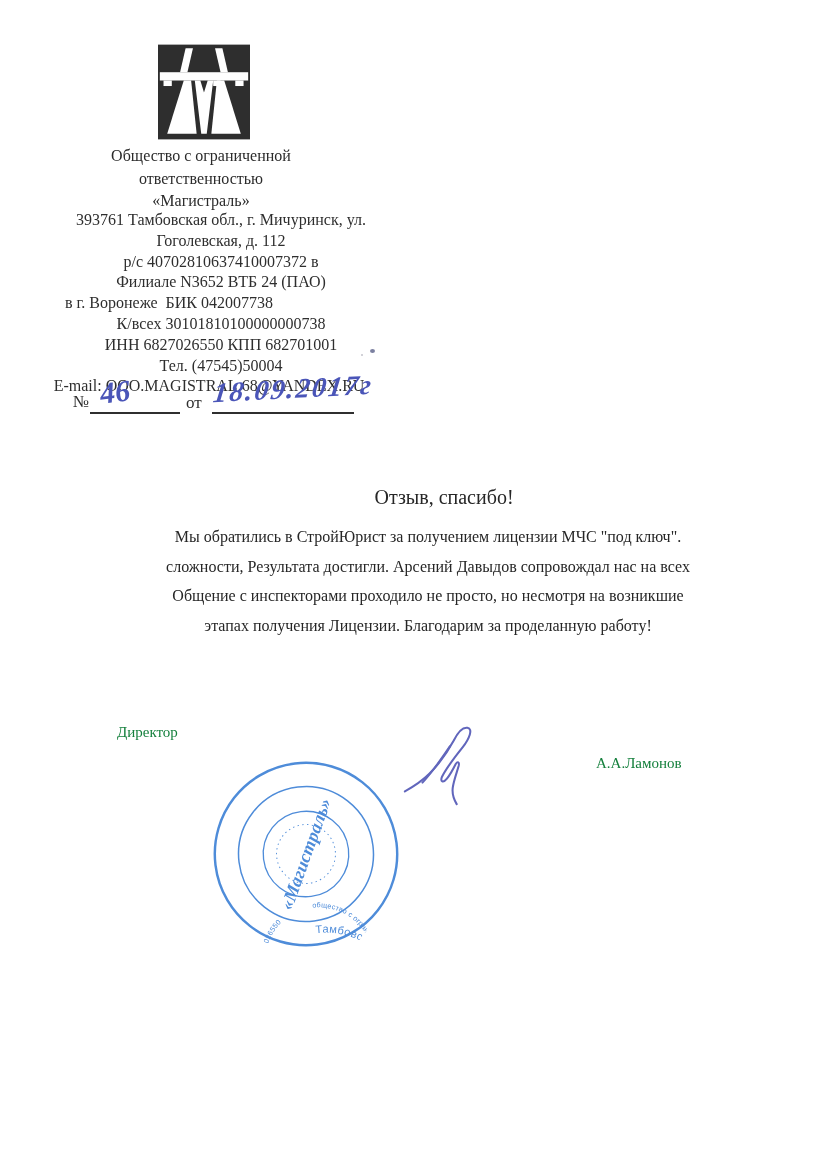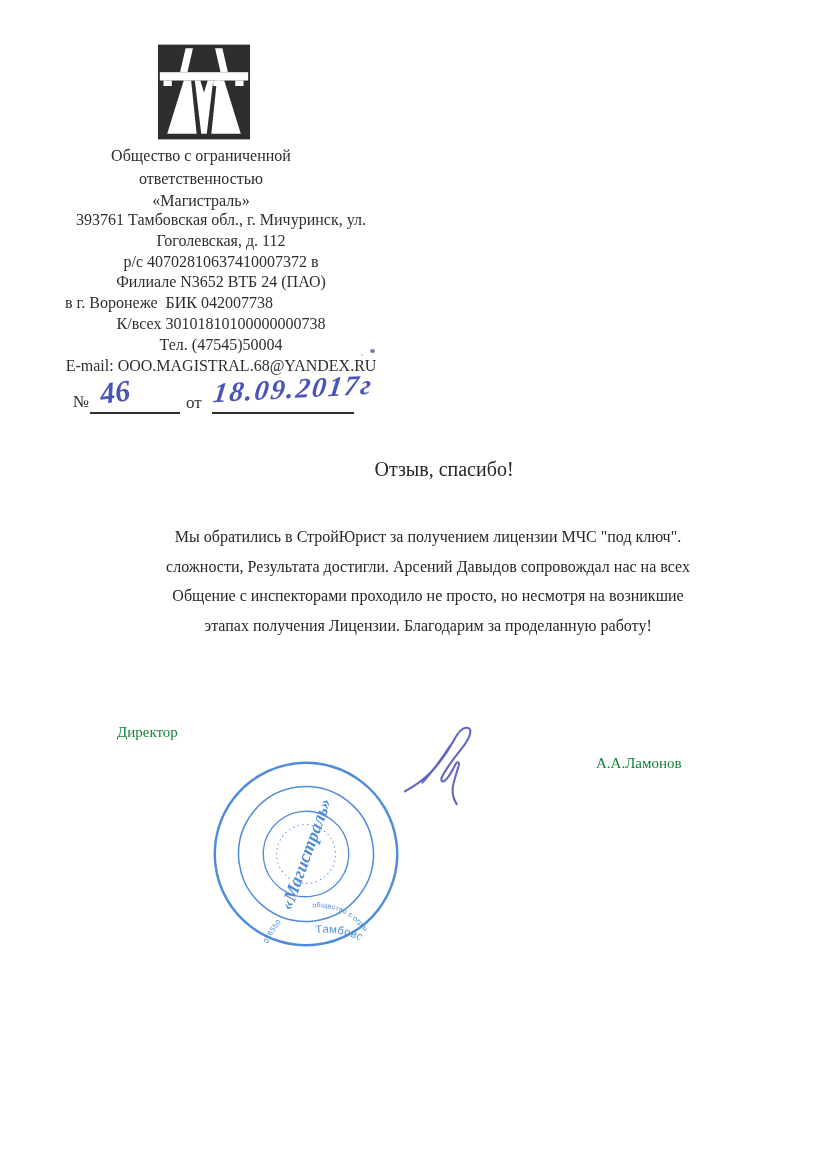--- a/index.html
+++ b/index.html
@@ -26,21 +26,21 @@
   .ref-from-label{left:186px;top:393px;}
   .underline{position:absolute;height:1.6px;background:#2f2f2f;}
   .ul-1{left:90px;top:412px;width:90px;}
   .ul-2{left:212px;top:412px;width:142px;}
   .handwriting{color:#4a55b8;font-style:italic;font-weight:600;}
   .hw-number{left:100px;top:375px;font-size:30px;transform:rotate(-7deg);}
   .hw-date{left:214px;top:373px;font-size:28px;letter-spacing:2px;
     transform:skewX(-10deg) rotate(-3deg);}
 
   
-  .letter-title{left:62px;top:458px;width:764px;text-align:center;font-size:20px;}
+  .letter-title{left:62px;top:486px;width:764px;text-align:center;font-size:20px;}
   .letter-body{left:83px;top:522px;width:690px;text-align:center;
     font-size:16px;line-height:29.6px;}
 
   
   .signoff{font-size:15px;color:#15803d;}
   .pos-1{left:117px;top:724px;}
   .pos-2{left:117px;top:763px;}
   .signer{left:596px;top:755px;}
 
   
@@ -81,20 +81,21 @@
     <div>«Магистраль»</div>
   </div>
 
   <div class="abs details">
     <div>393761 Тамбовская обл., г. Мичуринск, ул.</div>
     <div>Гоголевская, д. 112</div>
     <div>р/с 40702810637410007372 в</div>
     <div>Филиале N3652 ВТБ 24 (ПАО)</div>
     <div>в г. Воронеже  БИК 042007738</div>
     <div>К/всех 30101810100000000738</div>
+    <div>ИНН 6827026550 КПП 682701001</div>
     <div>Тел. (47545)50004</div>
     <div>E-mail: OOO.MAGISTRAL.68@YANDEX.RU</div>
   </div>
 
   <span class="abs ref-label ref-num-label">№</span>
   <div class="underline ul-1"></div>
   <span class="abs handwriting hw-number">46</span>
   <span class="abs ref-label ref-from-label">от</span>
   <div class="underline ul-2"></div>
   <span class="abs handwriting hw-date">18.09.2017г</span>

